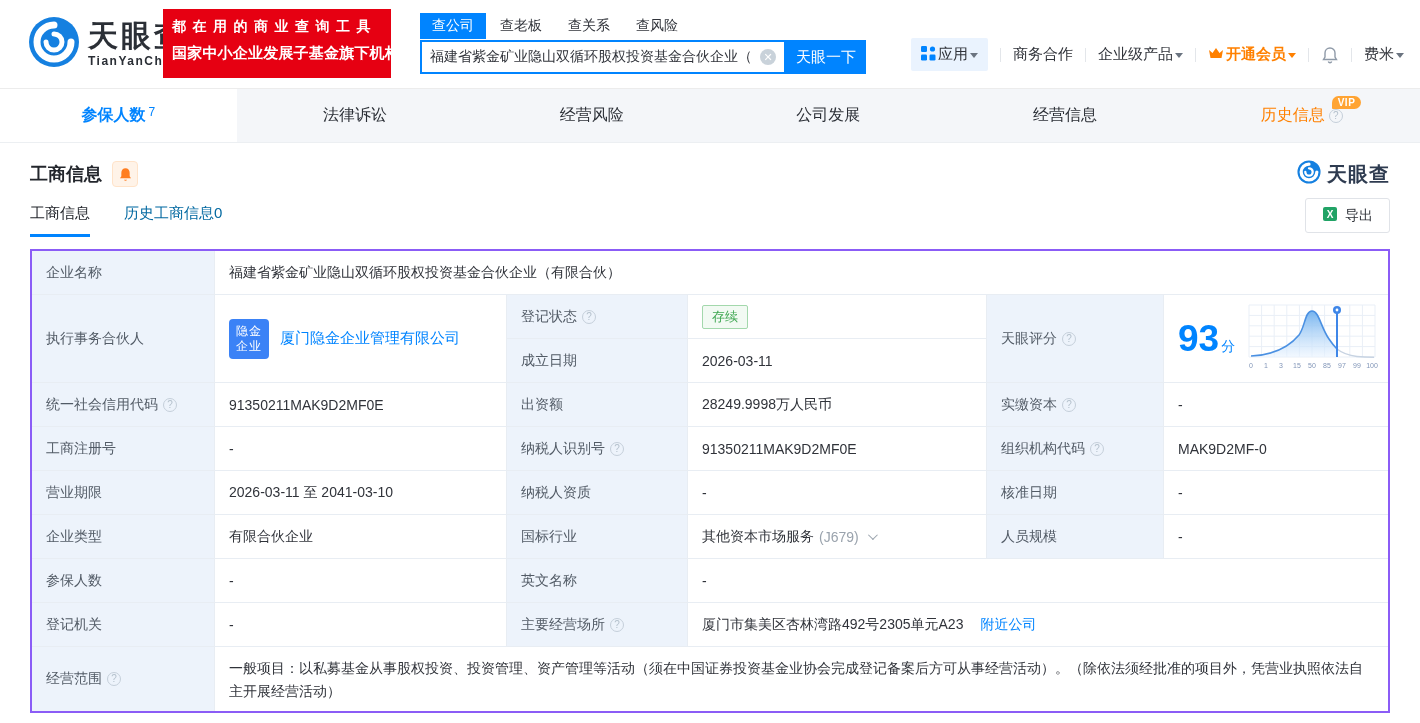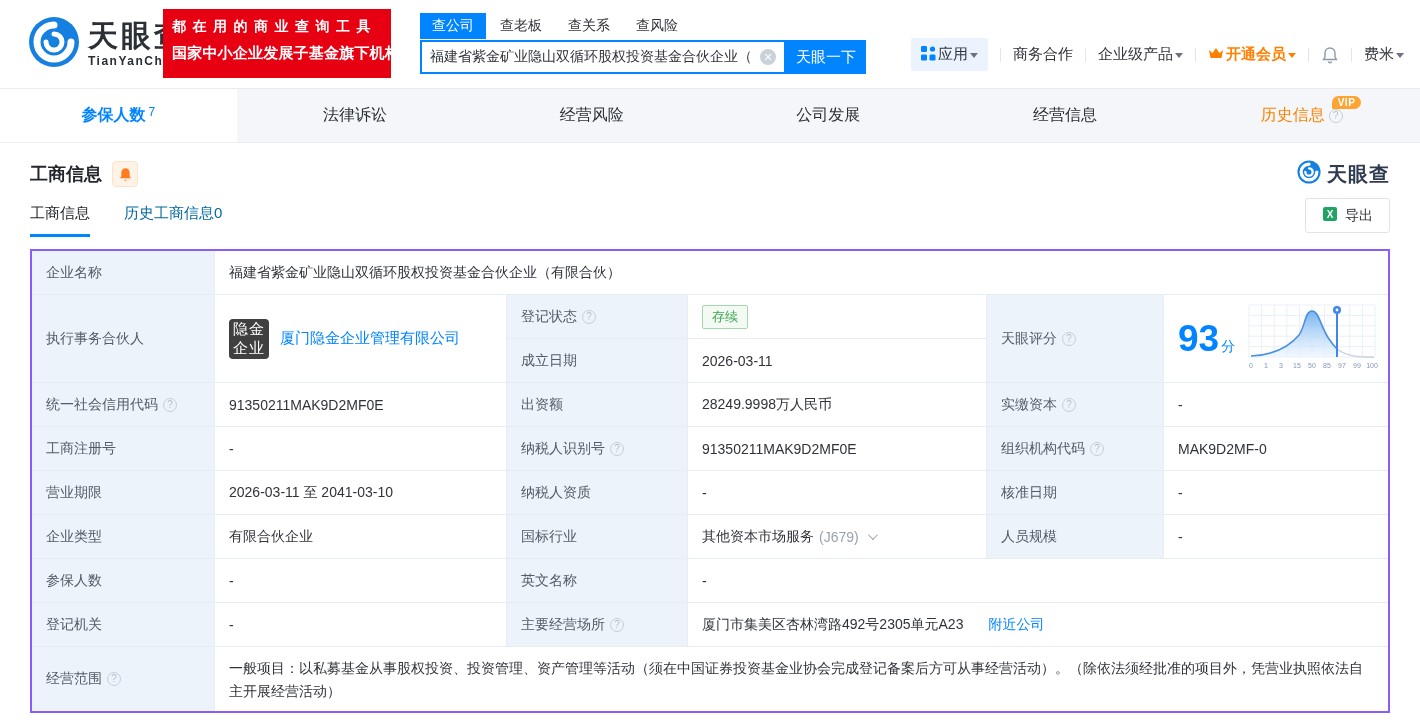--- a/index.html
+++ b/index.html
@@ -73,21 +73,21 @@
     border:2px solid #8b5cf6; font-size:14px; }
   .cell { border-right:1px solid #e8edf3; border-bottom:1px solid #e8edf3; display:flex; align-items:center;
     padding:0 14px; gap:5px; min-width:0; }
   .no-r { border-right:none; } .no-b { border-bottom:none; }
   .lbl { background:#edf3fb; color:#525b66; }
   .val { color:#30333a; }
   .help { width:14px; height:14px; border:1px solid #c5cfda; border-radius:50%; color:#b4c0cc; font-size:10px;
     line-height:12px; text-align:center; flex:none; cursor:pointer; }
   .badge-green { color:#41a854; background:#f2faf3; border:1px solid #a3d8ac; border-radius:2px;
     padding:2px 9px; font-size:13px; line-height:18px; }
-  .avatar { width:40px; height:40px; background:#404040; border-radius:4px; color:#fff; font-size:15px;
+  .avatar { width:40px; height:40px; background:#3b82f6; border-radius:4px; color:#fff; font-size:12px;
     display:flex; flex-direction:column; align-items:center; justify-content:center; line-height:1.25;
     flex:none; letter-spacing:1px; }
   a.blue-link { color:#0084ff; text-decoration:none; cursor:pointer; }
   .partner-name { font-size:15px; margin-left:6px; }
   .gray-code { color:#9aa3ad; }
   .chev { width:7px; height:7px; border-right:1.5px solid #9aa3ad; border-bottom:1.5px solid #9aa3ad;
     transform:rotate(45deg) translateY(-2px); margin-left:4px; cursor:pointer; }
   .score-cell { padding:4px 8px 4px 14px; gap:10px; }
   .score-num { font-size:37px; font-weight:700; color:#0084ff; line-height:1; }
   .score-unit { font-size:14px; color:#0084ff; margin-left:2px; }
@@ -342,21 +342,21 @@
   <div class="cell val no-r" style="grid-area:8/4/9/7">-</div>
 
   <div class="cell lbl" style="grid-area:9/1">登记机关</div>
   <div class="cell val" style="grid-area:9/2">-</div>
   <div class="cell lbl" style="grid-area:9/3">
     <span>主要经营场所</span>
     <span class="help">?</span>
   </div>
   <div class="cell val no-r" style="grid-area:9/4/10/7">
     <span>厦门市集美区杏林湾路492号2305单元A23</span>
-    <a class="blue-link" style="margin-left:20px">附近公司</a>
+    <a class="blue-link" style="margin-left:12px">附近公司</a>
   </div>
 
   <div class="cell lbl no-b" style="grid-area:10/1">
     <span>经营范围</span>
     <span class="help">?</span>
   </div>
   <div class="cell val no-r no-b scope-val" style="grid-area:10/2/11/7">
     <span>一般项目：以私募基金从事股权投资、投资管理、资产管理等活动（须在中国证券投资基金业协会完成登记备案后方可从事经营活动）。（除依法须经批准的项目外，凭营业执照依法自主开展经营活动）</span>
   </div>
 </div>

